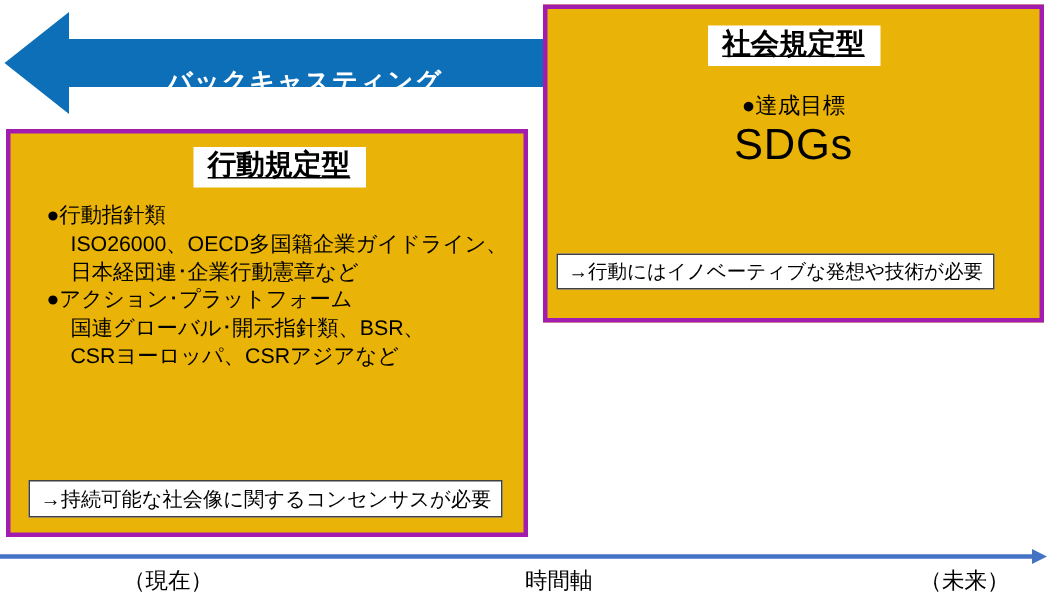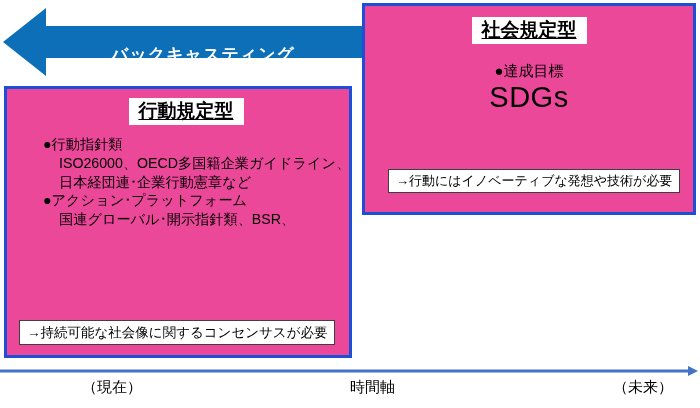--- a/index.html
+++ b/index.html
@@ -43,22 +43,22 @@
     pointer-events: none;
   }
   #backcasting-arrow { left: 2px; top: 6px; width: 360px; height: 72px; }
   #backcasting-arrow .arrow-label { padding-left: 42px; box-sizing: border-box; }
   #forecasting-arrow { left: 345px; top: 277px; width: 352px; height: 62px; }
   #forecasting-arrow .arrow-label { padding-right: 44px; box-sizing: border-box; }
 
   
   .panel {
     position: absolute;
-    background: #ec4899;
-    border: 3px solid #1d4ed8;
+    background: #eab308;
+    border: 3px solid #a21caf;
     box-sizing: border-box;
   }
   #panel-left {
     left: 4px;
     top: 86px;
     width: 348px;
     height: 272px;
     padding-left: 16px;
   }
   #panel-right {
@@ -85,21 +85,21 @@
   }
   #panel-right .title-row { margin-top: 11px; }
 
   
   .bullet-list {
     margin: 10px 0 0 0;
     padding: 0 6px 0 8px;
     font-size: 14.2px;
     line-height: 1.33;
   }
-  .bullet-item { margin: 0 0 0 12px; }
+  .bullet-item { margin: 0 0 0 0; }
   .bullet-head {
     white-space: nowrap;
   }
   .bullet-sub {
     padding-left: 16px;
     white-space: nowrap;
   }
 
   
   .callout {
@@ -112,21 +112,21 @@
     font-size: 13.5px;
     white-space: nowrap;
     padding: 0 7px;
   }
   #callout-left {
     left: 12px;
     bottom: 10px;
     height: 25px;
   }
   #callout-right {
-    left: 23px;
+    left: 6px;
     bottom: 19px;
     height: 24px;
     font-size: 13px;
   }
 
   
   .goal-block {
     margin-top: 18px;
     text-align: center;
     line-height: 1.15;
@@ -188,20 +188,21 @@
       <div class="bullet-item">
         <div class="bullet-head">●行動指針類</div>
         <div class="bullet-sub">ISO26000、OECD多国籍企業ガイドライン、</div>
         <div class="bullet-sub">日本経団連･企業行動憲章など</div>
       </div>
 
 
       <div class="bullet-item">
         <div class="bullet-head">●アクション･プラットフォーム</div>
         <div class="bullet-sub">国連グローバル･開示指針類、BSR、</div>
+        <div class="bullet-sub">CSRヨーロッパ、CSRアジアなど</div>
       </div>
 
     </div>
 
     <div class="callout" id="callout-left">→持続可能な社会像に関するコンセンサスが必要</div>
   </div>
 
   <div class="panel" id="panel-right">
     <div class="title-row">
       <span class="panel-title">社会規定型</span>

